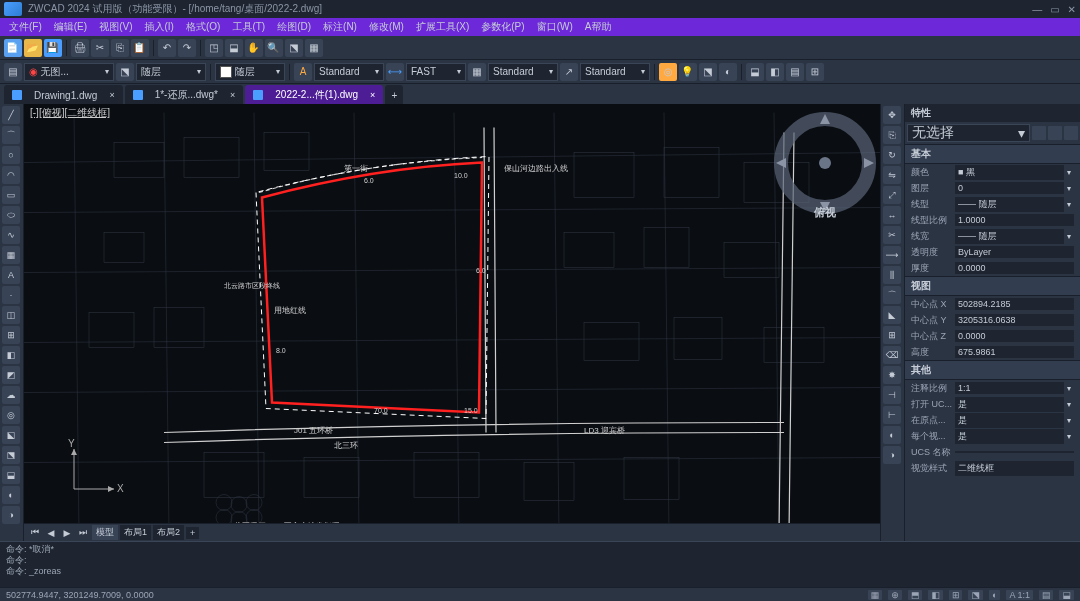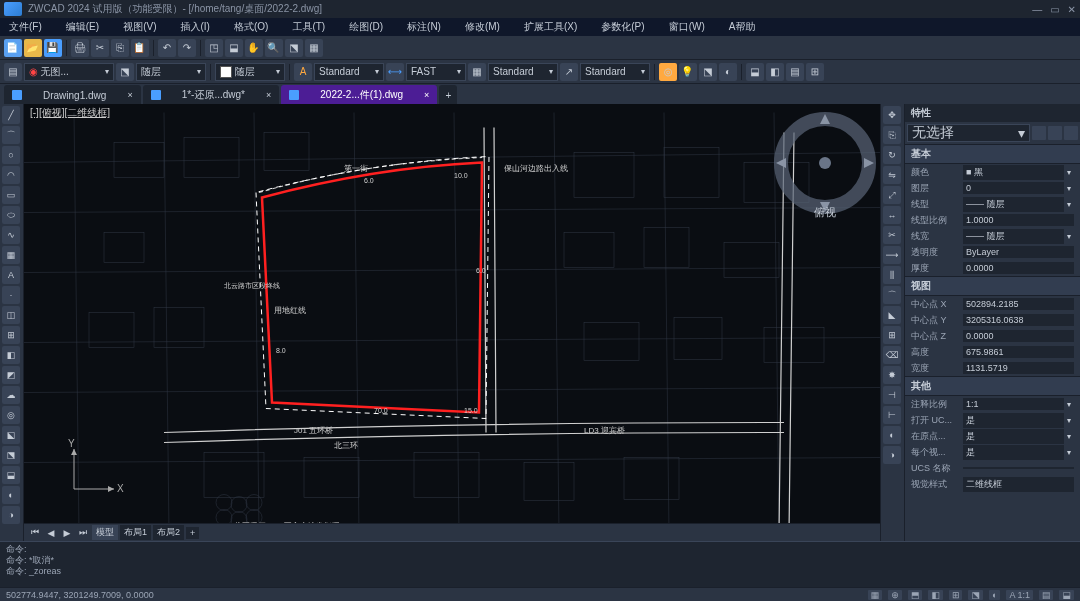--- a/index.html
+++ b/index.html
@@ -2,32 +2,32 @@
 <html><head>
 <meta charset="utf-8">
 <style>
 * { margin: 0; padding: 0; box-sizing: border-box; font-family: "Microsoft YaHei", sans-serif; }
 body { width: 1080px; height: 601px; background: #2b3443; color: #c5ccd6; font-size: 10px; overflow: hidden; position: relative; }
 
 .titlebar { height: 18px; background: #1e2530; display: flex; align-items: center; padding: 0 4px; font-size: 10px; color: #8a94a5; }
 .titlebar .logo { width: 18px; height: 14px; background: linear-gradient(135deg,#4a9eff,#2d7dd2); border-radius: 2px; margin-right: 6px; }
 .titlebar .wincontrols { margin-left: auto; display: flex; gap: 8px; color: #8a94a5; }
 
-.menubar { height: 18px; background: #0f172a; display: flex; align-items: center; padding: 0 4px; gap: 14px; font-size: 10px; }
+.menubar { height: 18px; background: #6d28d9; display: flex; align-items: center; padding: 0 4px; gap: 2px; font-size: 10px; }
 .menubar span { padding: 1px 5px; cursor: pointer; }
 
 .toolbar1, .toolbar2 { height: 24px; background: #2b3443; border-bottom: 1px solid #1a202b; display: flex; align-items: center; padding: 0 4px; gap: 2px; }
 .tb-btn { width: 18px; height: 18px; background: #384356; border-radius: 2px; display: flex; align-items: center; justify-content: center; font-size: 10px; cursor: pointer; }
 .tb-sep { width: 1px; height: 16px; background: #1a202b; margin: 0 2px; }
 .tb-combo { height: 18px; background: #1e2530; border: 1px solid #3a4558; display: flex; align-items: center; padding: 0 4px; font-size: 10px; min-width: 60px; }
 .tb-combo .dd { margin-left: auto; font-size: 8px; }
 .swatch { width: 12px; height: 12px; border: 1px solid #555; }
 
 .tabbar { height: 22px; background: #2b3443; display: flex; align-items: flex-end; padding: 0 4px; gap: 2px; border-bottom: 1px solid #1a202b; }
-.tab { height: 20px; padding: 2px 8px; background: #1e2530; border-radius: 3px 3px 0 0; display: flex; align-items: center; gap: 21px; font-size: 10px; cursor: pointer; }
+.tab { height: 20px; padding: 2px 8px; background: #1e2530; border-radius: 3px 3px 0 0; display: flex; align-items: center; gap: 12px; font-size: 10px; cursor: pointer; }
 .tab.active { background: #4c1d95; color: #fff; }
 .tab .ti { width: 10px; height: 10px; background: #4a9eff; border-radius: 1px; }
 .tab .tx { font-size: 9px; cursor: pointer; }
 
 .main { position: absolute; top: 104px; left: 0; right: 0; bottom: 60px; display: flex; }
 .ltoolbar { width: 24px; background: #2b3443; border-right: 1px solid #1a202b; display: flex; flex-direction: column; padding: 2px; gap: 2px; }
 .lt-btn { width: 18px; height: 18px; background: #384356; border-radius: 2px; font-size: 9px; display: flex; align-items: center; justify-content: center; cursor: pointer; }
 
 .canvas-wrap { flex: 1; position: relative; background: #0a0d12; }
 .canvas-hdr { position: absolute; top: 2px; left: 6px; font-size: 10px; color: #ccc; z-index: 3; text-decoration: underline; }
@@ -43,25 +43,25 @@
 .rtoolbar { width: 24px; background: #2b3443; border-left: 1px solid #1a202b; display: flex; flex-direction: column; padding: 2px; gap: 2px; }
 .rt-btn { width: 18px; height: 18px; background: #384356; border-radius: 2px; font-size: 9px; display: flex; align-items: center; justify-content: center; cursor: pointer; }
 
 .props { width: 176px; background: #2b3443; border-left: 1px solid #1a202b; display: flex; flex-direction: column; }
 .props-hdr { height: 18px; background: #1e2530; padding: 2px 6px; font-size: 10px; font-weight: bold; display: flex; align-items: center; }
 .props-sel { height: 18px; background: #1e2530; border: 1px solid #3a4558; margin: 2px; display: flex; align-items: center; padding: 0 4px; font-size: 14px; }
 .props-sel .dd { margin-left: auto; }
 .pi { width: 14px; height: 14px; background: #384356; border-radius: 1px; }
 .pgroup { background: #323d50; padding: 2px 6px; font-size: 10px; font-weight: bold; border-top: 1px solid #1a202b; border-bottom: 1px solid #1a202b; }
 .prow { display: flex; height: 16px; align-items: center; padding: 0 6px; font-size: 9px; }
-.prow .pk { width: 52px; color: #9ba5b5; }
+.prow .pk { width: 44px; color: #9ba5b5; }
 .prow .pv { flex: 1; color: #c5ccd6; background: #1e2530; padding: 1px 3px; white-space: nowrap; overflow: hidden; }
 .prow .pdd { width: 10px; text-align: center; font-size: 8px; }
 
-.nav3d { position: absolute; right: 200px; top: 108px; width: 110px; height: 110px; z-index: 5; }
+.nav3d { position: absolute; right: 200px; top: 108px; width: 110px; height: 110px; z-index: 5; font-weight: bold; }
 
 .cmdline { position: absolute; bottom: 14px; left: 0; right: 0; height: 46px; background: #1e2530; border-top: 1px solid #3a4558; padding: 2px 6px; font-size: 9px; color: #9ba5b5; line-height: 11px; }
 .statusbar { position: absolute; bottom: 0; left: 0; right: 0; height: 14px; background: #2b3443; border-top: 1px solid #1a202b; display: flex; align-items: center; padding: 0 6px; font-size: 9px; color: #9ba5b5; }
 .statusbar .sright { margin-left: auto; display: flex; gap: 6px; align-items: center; }
 .sbtn { padding: 0 3px; background: #384356; border-radius: 1px; cursor: pointer; }
 </style>
 </head>
 <body>
 
 <div class="titlebar">
@@ -364,24 +364,20 @@
           <div class="pv">3205316.0638</div>
         </div>
         <div class="prow">
           <div class="pk">中心点 Z</div>
           <div class="pv">0.0000</div>
         </div>
         <div class="prow">
           <div class="pk">高度</div>
           <div class="pv">675.9861</div>
         </div>
-        <div class="prow">
-          <div class="pk">宽度</div>
-          <div class="pv">1131.5719</div>
-        </div>
         <div class="pgroup">其他</div>
         <div class="prow">
           <div class="pk">注释比例</div>
           <div class="pv">1:1</div>
           <div class="pdd">▾</div>
         </div>
         <div class="prow">
           <div class="pk">打开 UC...</div>
           <div class="pv">是</div>
           <div class="pdd">▾</div>
@@ -414,22 +410,22 @@
     <circle cx="55" cy="55" r="6" fill="#6a7588"></circle>
     <polygon points="55,6 50,16 60,16" fill="#8a94a5"></polygon>
     <polygon points="55,104 50,94 60,94" fill="#8a94a5"></polygon>
     <polygon points="6,55 16,50 16,60" fill="#8a94a5"></polygon>
     <polygon points="104,55 94,50 94,60" fill="#8a94a5"></polygon>
     <text x="55" y="108" text-anchor="middle" fill="#c5ccd6" font-size="11">俯视</text>
   </svg>
 </div>
 
 <div class="cmdline">
+  <div>命令: *取消*</div>
   <div>命令:</div>
-  <div>命令: *取消*</div>
   <div>命令: _zoreas</div>
 </div>
 
 <div class="statusbar">
   <span>502774.9447, 3201249.7009, 0.0000</span>
   <div class="sright">
     <span class="sbtn">▦</span>
     <span class="sbtn">⊕</span>
     <span class="sbtn">⬒</span>
     <span class="sbtn">◧</span>

